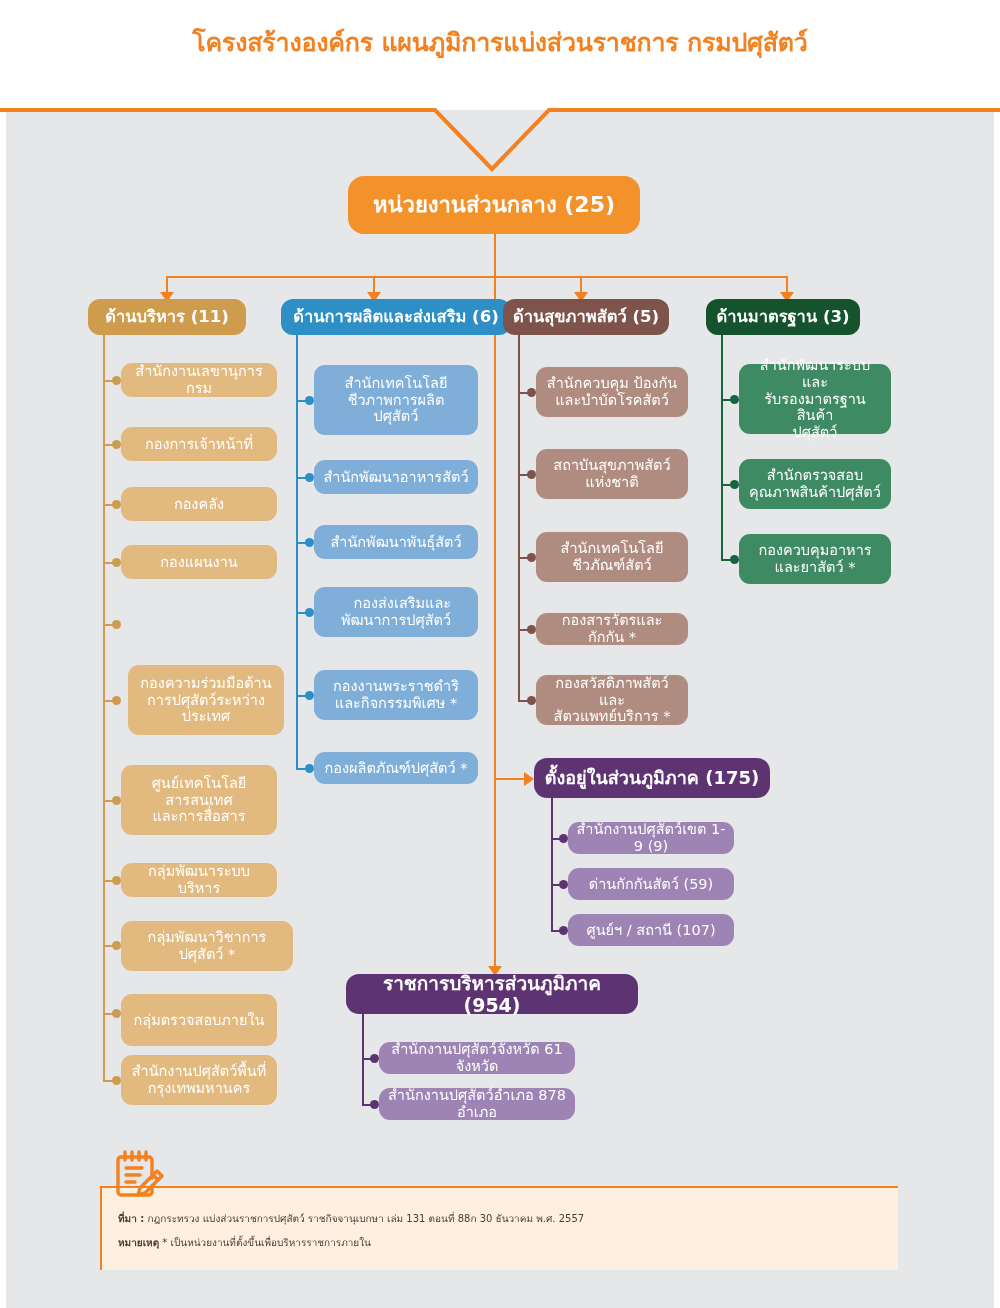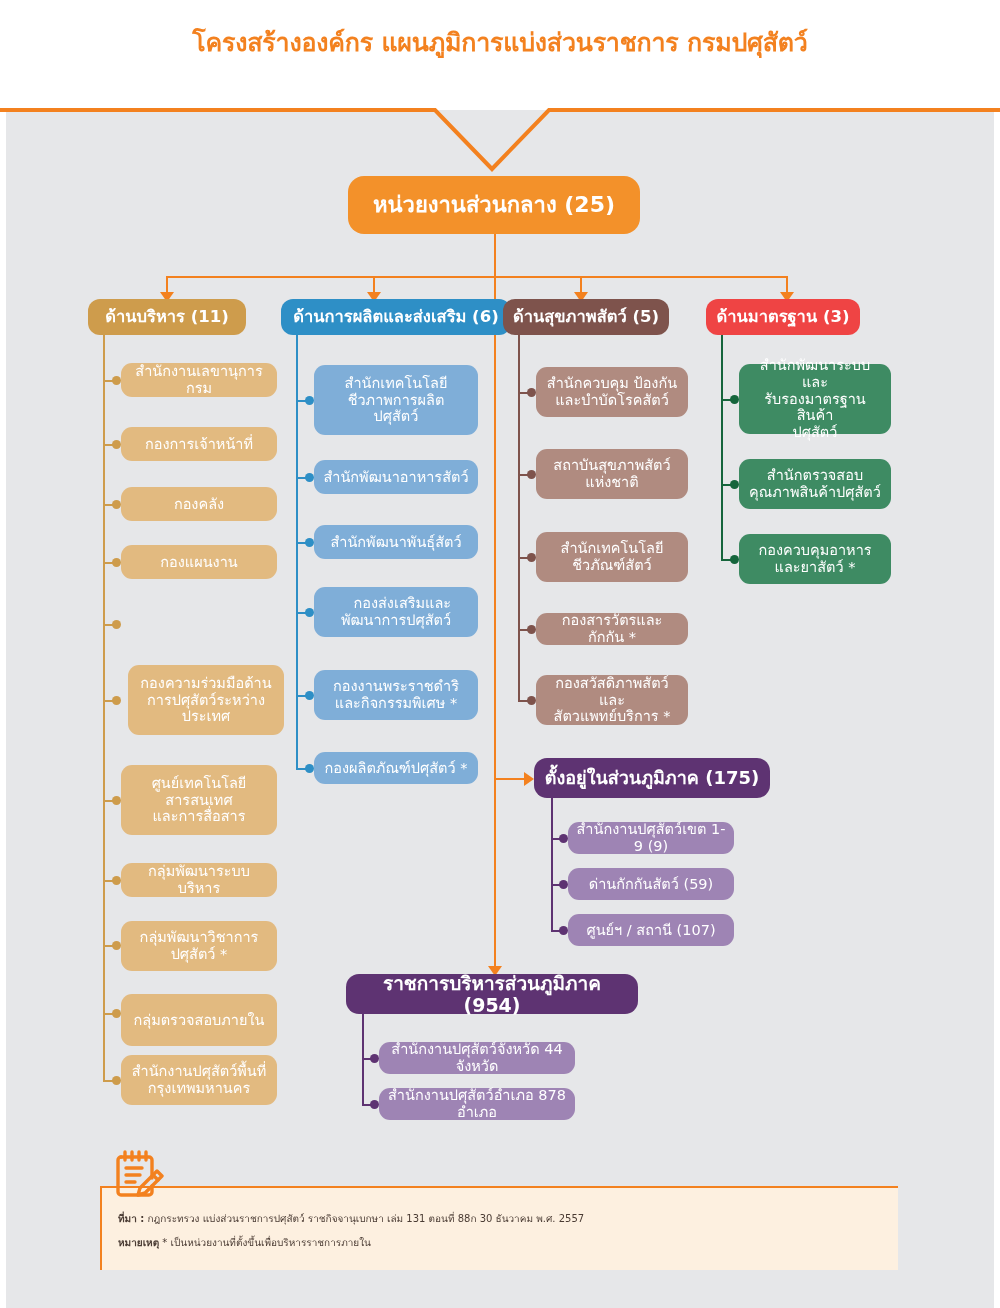--- a/index.html
+++ b/index.html
@@ -46,21 +46,21 @@
   
   .root-node {
     background: #F3912A; font-size: 22px; font-weight: bold;
     border-radius: 16px;
   }
 
   
   .cat-a { background: #CE9C4C; font-size: 16.5px; font-weight: bold; }
   .cat-b { background: #2E8FC6; font-size: 16.5px; font-weight: bold; }
   .cat-c { background: #7E534C; font-size: 16.5px; font-weight: bold; }
-  .cat-d { background: #ef4444; font-size: 16.5px; font-weight: bold; }
+  .cat-d { background: #14532d; font-size: 16.5px; font-weight: bold; }
 
   
   .leaf-a { background: #E2BA80; }
   .leaf-b { background: #7FAED8; }
   .leaf-c { background: #B08B80; }
   .leaf-d { background: #3E8B63; }
   .leaf-p { background: #9E84B4; }
 
   
   .pur-h { background: #5E3372; font-size: 18px; font-weight: bold; border-radius: 13px; }
@@ -197,21 +197,21 @@
   </div>
 
   <div class="hline c-a" style="left:103px; top:880px; width:14px;"></div>
   <div class="dot c-a" style="left:112px; top:876px;"></div>
   <div class="node leaf-a small" style="left:121px; top:863px; width:156px; height:34px;">
     <span>กลุ่มพัฒนาระบบบริหาร</span>
   </div>
 
   <div class="hline c-a" style="left:103px; top:945px; width:14px;"></div>
   <div class="dot c-a" style="left:112px; top:941px;"></div>
-  <div class="node leaf-a small" style="left:121px; top:921px; width:156px; height:50px;">
+  <div class="node leaf-a small" style="left:121px; top:921px; width:172px; height:50px;">
     <span style="white-space:pre-line;">กลุ่มพัฒนาวิชาการ
 ปศุสัตว์ *</span>
   </div>
 
   <div class="hline c-a" style="left:103px; top:1013px; width:14px;"></div>
   <div class="dot c-a" style="left:112px; top:1009px;"></div>
   <div class="node leaf-a small" style="left:121px; top:994px; width:156px; height:52px;justify-content:center;">
     <span>กลุ่มตรวจสอบภายใน</span>
   </div>
 
@@ -357,21 +357,21 @@
   </div>
 
   <div class="node pur-h2" style="left:346px; top:974px; width:292px; height:40px;">
     <span>ราชการบริหารส่วนภูมิภาค (954)</span>
   </div>
   <div class="vline c-p" style="left:362px; top:1014px; height:90px;"></div>
 
   <div class="hline c-p" style="left:362px; top:1058px; width:14px;"></div>
   <div class="dot c-p" style="left:370px; top:1054px;"></div>
   <div class="node leaf-p small" style="left:379px; top:1042px; width:196px; height:32px;">
-    <span>สำนักงานปศุสัตว์จังหวัด 44 จังหวัด</span>
+    <span>สำนักงานปศุสัตว์จังหวัด 61 จังหวัด</span>
   </div>
 
   <div class="hline c-p" style="left:362px; top:1104px; width:14px;"></div>
   <div class="dot c-p" style="left:370px; top:1100px;"></div>
   <div class="node leaf-p small" style="left:379px; top:1088px; width:196px; height:32px;">
     <span>สำนักงานปศุสัตว์อำเภอ 878 อำเภอ</span>
   </div>
 
   <div class="footer-panel"></div>
 

